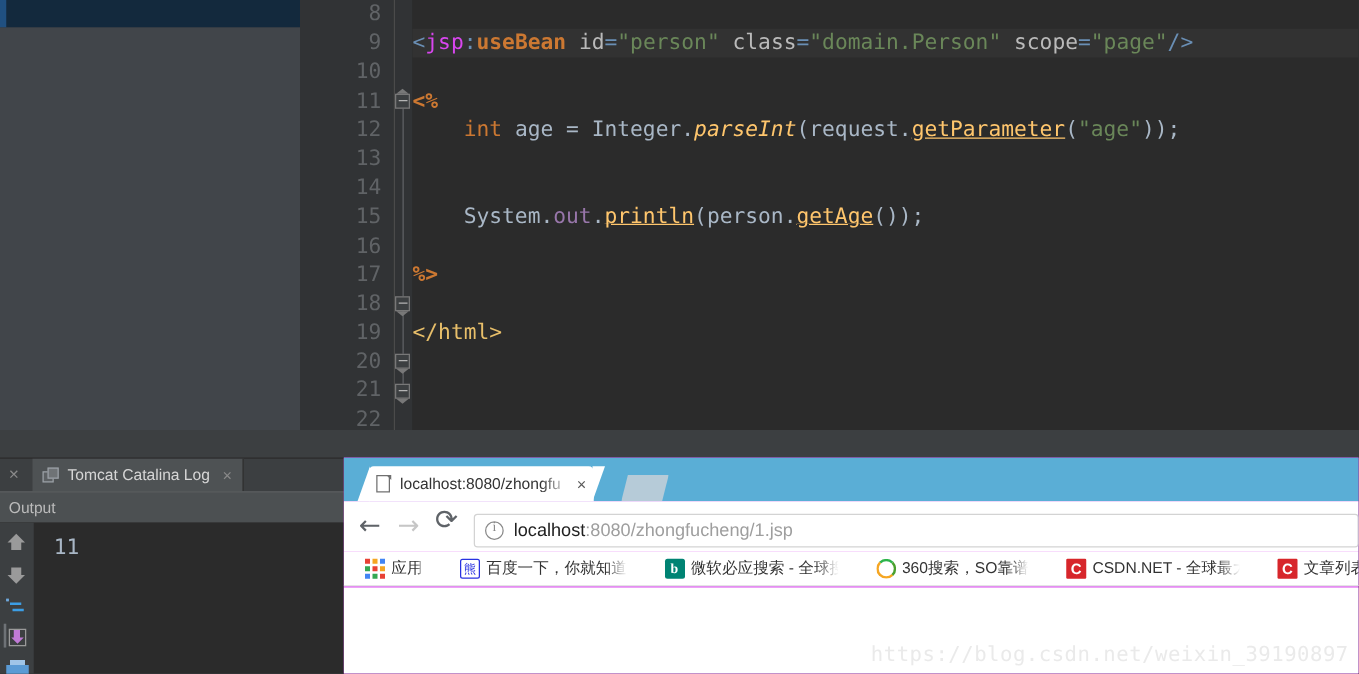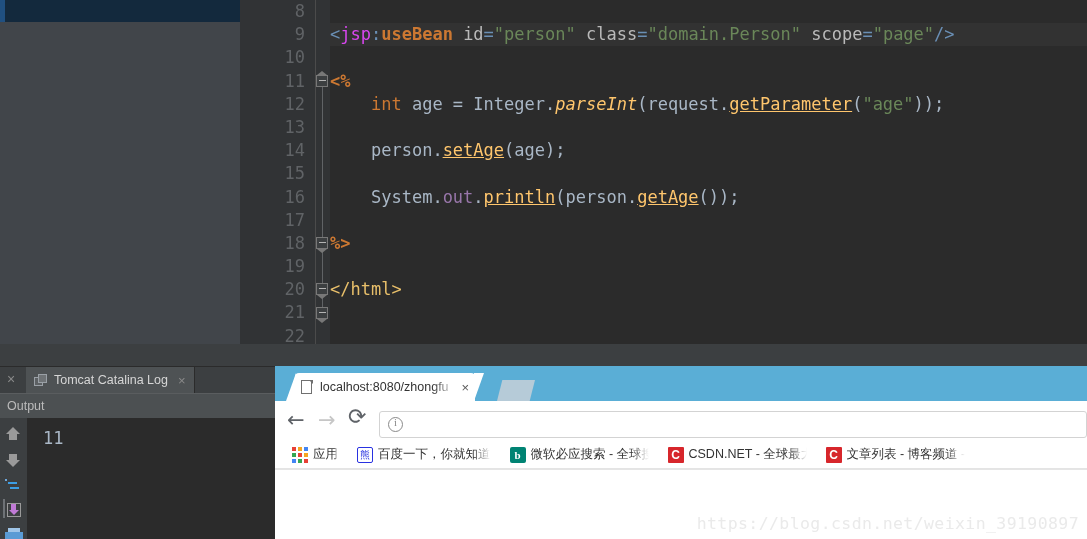--- a/index.html
+++ b/index.html
@@ -214,21 +214,21 @@
     background: #5a9bd5;
   }
   .print-icon .top {
     position: absolute; left: 4px; top: 0px; width: 12px; height: 4px;
     background: #9fc5e8;
   }
 
   
   .browser {
     position: absolute; left: 275px; top: 366px; width: 812px; height: 173px;
-    background: #e5e5e5; overflow: hidden;
+    background: #d946ef; overflow: hidden;
   }
   .chrome-tabstrip {
     position: absolute; left: 0; top: 0; width: 812px; height: 35px;
     background: #5aaed6;
   }
   .chrome-tab {
     position: absolute; left: 20px; top: 7px; width: 180px; height: 28px;
     background: #ffffff;
     border-top-left-radius: 4px; border-top-right-radius: 4px;
     display: flex; align-items: center; padding: 0 6px;
@@ -306,21 +306,21 @@
     content: 'i'; position: absolute; left: 0; right: 0; top: -2px;
     text-align: center; font-size: 11px; color: #8a8a8a;
     font-family: "Liberation Serif", serif;
   }
   .url-text { font-size: 14.5px; color: #9e9e9e; white-space: nowrap; }
   .url-text .host { color: #212121; }
 
   .bookmarks-bar {
     position: absolute; left: 0; top: 75px; width: 812px; height: 28px;
     background: #ffffff; border-bottom: 1px solid #e4e4e4;
-    display: flex; align-items: center; padding-left: 10px; gap: 5px;
+    display: flex; align-items: center; padding-left: 10px; gap: 16px;
     overflow: hidden;
   }
   .bm {
     display: flex; align-items: center; gap: 5px;
     padding: 0 7px; height: 24px; white-space: nowrap;
     font-size: 12.5px; color: #333;
   }
   .bm .fav { width: 16px; height: 16px; flex: 0 0 auto; position: relative; }
   .bm .lbl {
     max-width: 118px; overflow: hidden; display: inline-block;
@@ -413,21 +413,20 @@
         </div>
       </div>
     <div class="gutter-sep"></div>
     <div class="code-area" id="codearea">
         <div class="line code-line">&nbsp;</div>
         <div class="line code-line caret" style="width: 100%;"><span class="t-tagbracket">&lt;</span><span class="t-ns">jsp</span><span class="t-tagbracket">:</span><span class="t-jsp">useBean</span><span class="t-plain"> </span><span class="t-attr">id</span><span class="t-tagbracket">=</span><span class="t-string">"person"</span><span class="t-plain"> </span><span class="t-attr">class</span><span class="t-tagbracket">=</span><span class="t-string">"domain.Person"</span><span class="t-plain"> </span><span class="t-attr">scope</span><span class="t-tagbracket">=</span><span class="t-string">"page"</span><span class="t-tagbracket">/&gt;</span></div>
         <div class="line code-line">&nbsp;</div>
         <div class="line code-line"><span class="t-jsp">&lt;%</span></div>
         <div class="line code-line"><span class="t-plain">    </span><span class="t-kw">int</span><span class="t-ident"> age </span><span class="t-punct">=</span><span class="t-plain"> </span><span class="t-ident">Integer</span><span class="t-punct">.</span><span class="t-italic">parseInt</span><span class="t-punct">(</span><span class="t-ident">request</span><span class="t-punct">.</span><span class="t-method">getParameter</span><span class="t-punct">(</span><span class="t-string">"age"</span><span class="t-punct">));</span></div>
         <div class="line code-line">&nbsp;</div>
-        <div class="line code-line"><span class="t-plain">    </span><span class="t-ident">person</span><span class="t-punct">.</span><span class="t-method">setAge</span><span class="t-punct">(</span><span class="t-ident">age</span><span class="t-punct">);</span></div>
         <div class="line code-line">&nbsp;</div>
         <div class="line code-line"><span class="t-plain">    </span><span class="t-ident">System</span><span class="t-punct">.</span><span class="t-static">out</span><span class="t-punct">.</span><span class="t-method">println</span><span class="t-punct">(</span><span class="t-ident">person</span><span class="t-punct">.</span><span class="t-method">getAge</span><span class="t-punct">());</span></div>
         <div class="line code-line">&nbsp;</div>
         <div class="line code-line"><span class="t-jsp">%&gt;</span></div>
         <div class="line code-line">&nbsp;</div>
         <div class="line code-line"><span class="t-htmltag">&lt;/html&gt;</span></div>
         <div class="line code-line">&nbsp;</div>
       </div>
   </div>
 
@@ -496,20 +495,21 @@
       <div class="nav-btn" style="left:43px">
         <span class="fwd-arrow"></span>
       </div>
       <div class="nav-btn" style="left:73px">
         <span class="reload-icon"></span>
       </div>
     </div>
 
     <div class="omnibox" style="left:104px; top:45px; width:708px;">
       <span class="info-icon"></span>
+      <span class="url-text"><span class="host">localhost</span><span>:8080/zhongfucheng/1.jsp</span></span>
     </div>
 
     <div class="bookmarks-bar" id="bookmarks">
         <div class="bm">
           <span class="fav apps-grid">
             <i style="background: rgb(232, 65, 53);"></i>
             <i style="background: rgb(245, 166, 35);"></i>
             <i style="background: rgb(66, 133, 244);"></i>
             <i style="background: rgb(52, 168, 83);"></i>
             <i style="background: rgb(232, 65, 53);"></i>
@@ -522,20 +522,24 @@
         </div>
         <div class="bm">
           <span class="fav fav-baidu">熊</span>
           <span class="lbl">百度一下，你就知道</span>
         </div>
         <div class="bm">
           <span class="fav fav-bing">b</span>
           <span class="lbl">微软必应搜索 - 全球搜</span>
         </div>
         <div class="bm">
+          <span class="fav fav-360"></span>
+          <span class="lbl">360搜索，SO靠谱</span>
+        </div>
+        <div class="bm">
           <span class="fav fav-csdn">C</span>
           <span class="lbl">CSDN.NET - 全球最大</span>
         </div>
         <div class="bm">
           <span class="fav fav-csdn">C</span>
           <span class="lbl">文章列表 - 博客频道 -</span>
         </div>
       </div>
 
     <div class="page-canvas">

